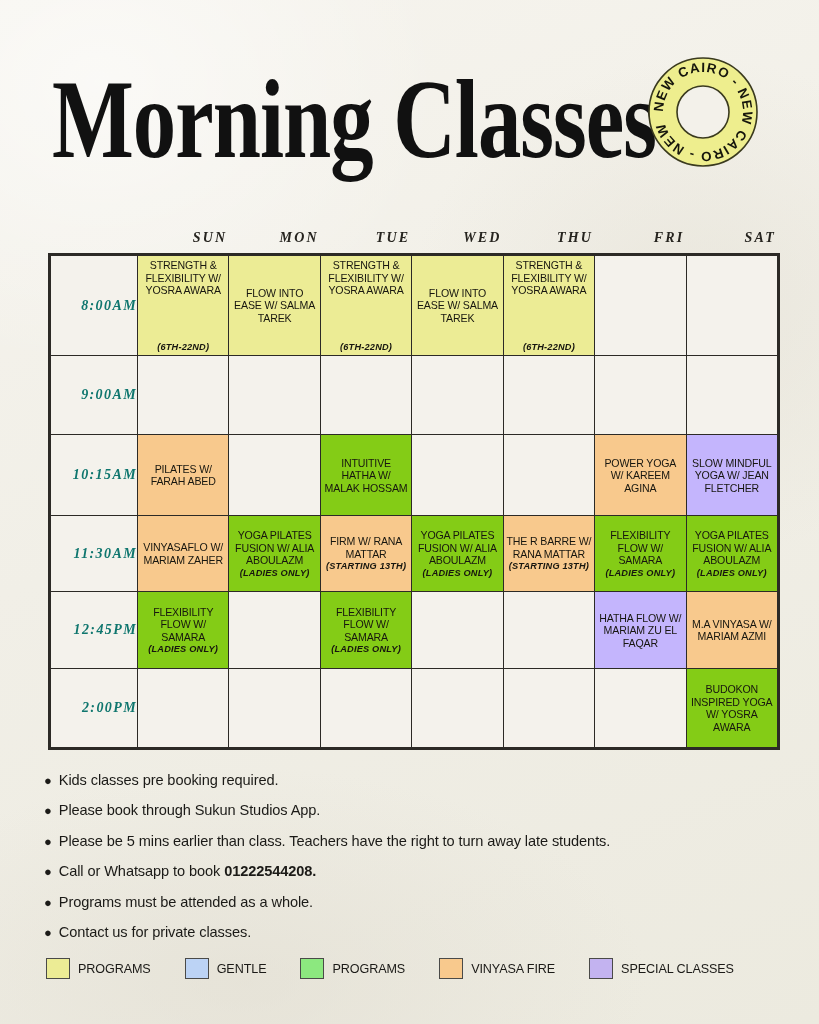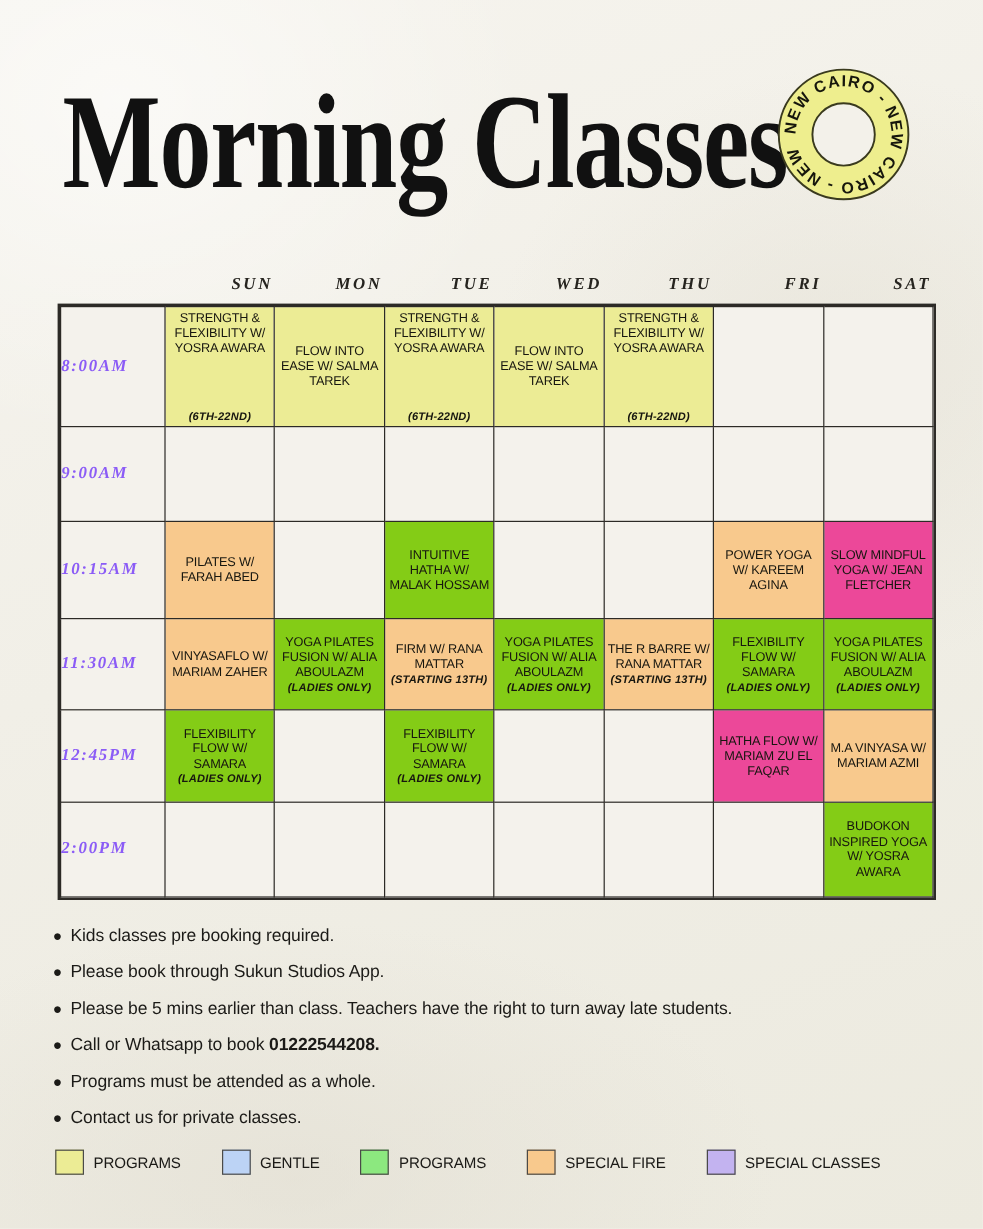--- a/index.html
+++ b/index.html
@@ -70,27 +70,27 @@
     background:#f7f5ef;
   }
   table.sched{border-collapse:collapse;width:100%;table-layout:fixed;}
   table.sched td{
     border:1px solid #2c2a26;
     vertical-align:middle;
     padding:0;
   }
   td.timecell{
     width:86px;
-    text-align:left;
+    text-align:right;
     font-family:"Liberation Serif", serif;
     font-style:italic;
     font-weight:700;
     font-size:14px;
     letter-spacing:1.4px;
-    color:#8b5cf6;
+    color:#0f766e;
     background:#f4f2ec;
   }
   td.slot{background:#f4f2ec;}
   tr.r-8 td{height:76px;}
   tr.r-9 td{height:78px;}
   tr.r-10 td{height:80px;}
   tr.r-11 td{height:75px;}
   tr.r-12 td{height:76px;}
   tr.r-2 td{height:78px;}
 
@@ -110,21 +110,21 @@
   .class .nm{display:block;}
   .class .sub{
     font-family:Liberation Sans, sans-serif;
     font-style:italic;
     font-weight:700;
     font-size:9.2px;
     letter-spacing:.2px;
     margin-top:1px;
   }
   .c-programs{background:#ecec95;gap:44px;}
-  .c-gentle{background:#ec4899;}
+  .c-gentle{background:#c4b5fd;}
   .c-energetic{background:#84cc16;}
   .c-fire{background:#f8c98d;}
   .c-none{background:transparent;}
 
   
   .notes{
     position:absolute;left:44px;top:770px;width:730px;
   }
   .note{
     display:flex;align-items:baseline;
@@ -428,20 +428,20 @@
       <div class="lg">
         <span class="sw" style="background: rgb(188, 211, 245);"></span>
         <span class="lb">GENTLE</span>
       </div>
       <div class="lg">
         <span class="sw" style="background: rgb(140, 232, 127);"></span>
         <span class="lb">PROGRAMS</span>
       </div>
       <div class="lg">
         <span class="sw" style="background: rgb(248, 201, 141);"></span>
-        <span class="lb">SPECIAL FIRE</span>
+        <span class="lb">VINYASA FIRE</span>
       </div>
       <div class="lg">
         <span class="sw" style="background: rgb(195, 179, 240);"></span>
         <span class="lb">SPECIAL CLASSES</span>
       </div>
     </div>
 </div>
 
 </body></html>

